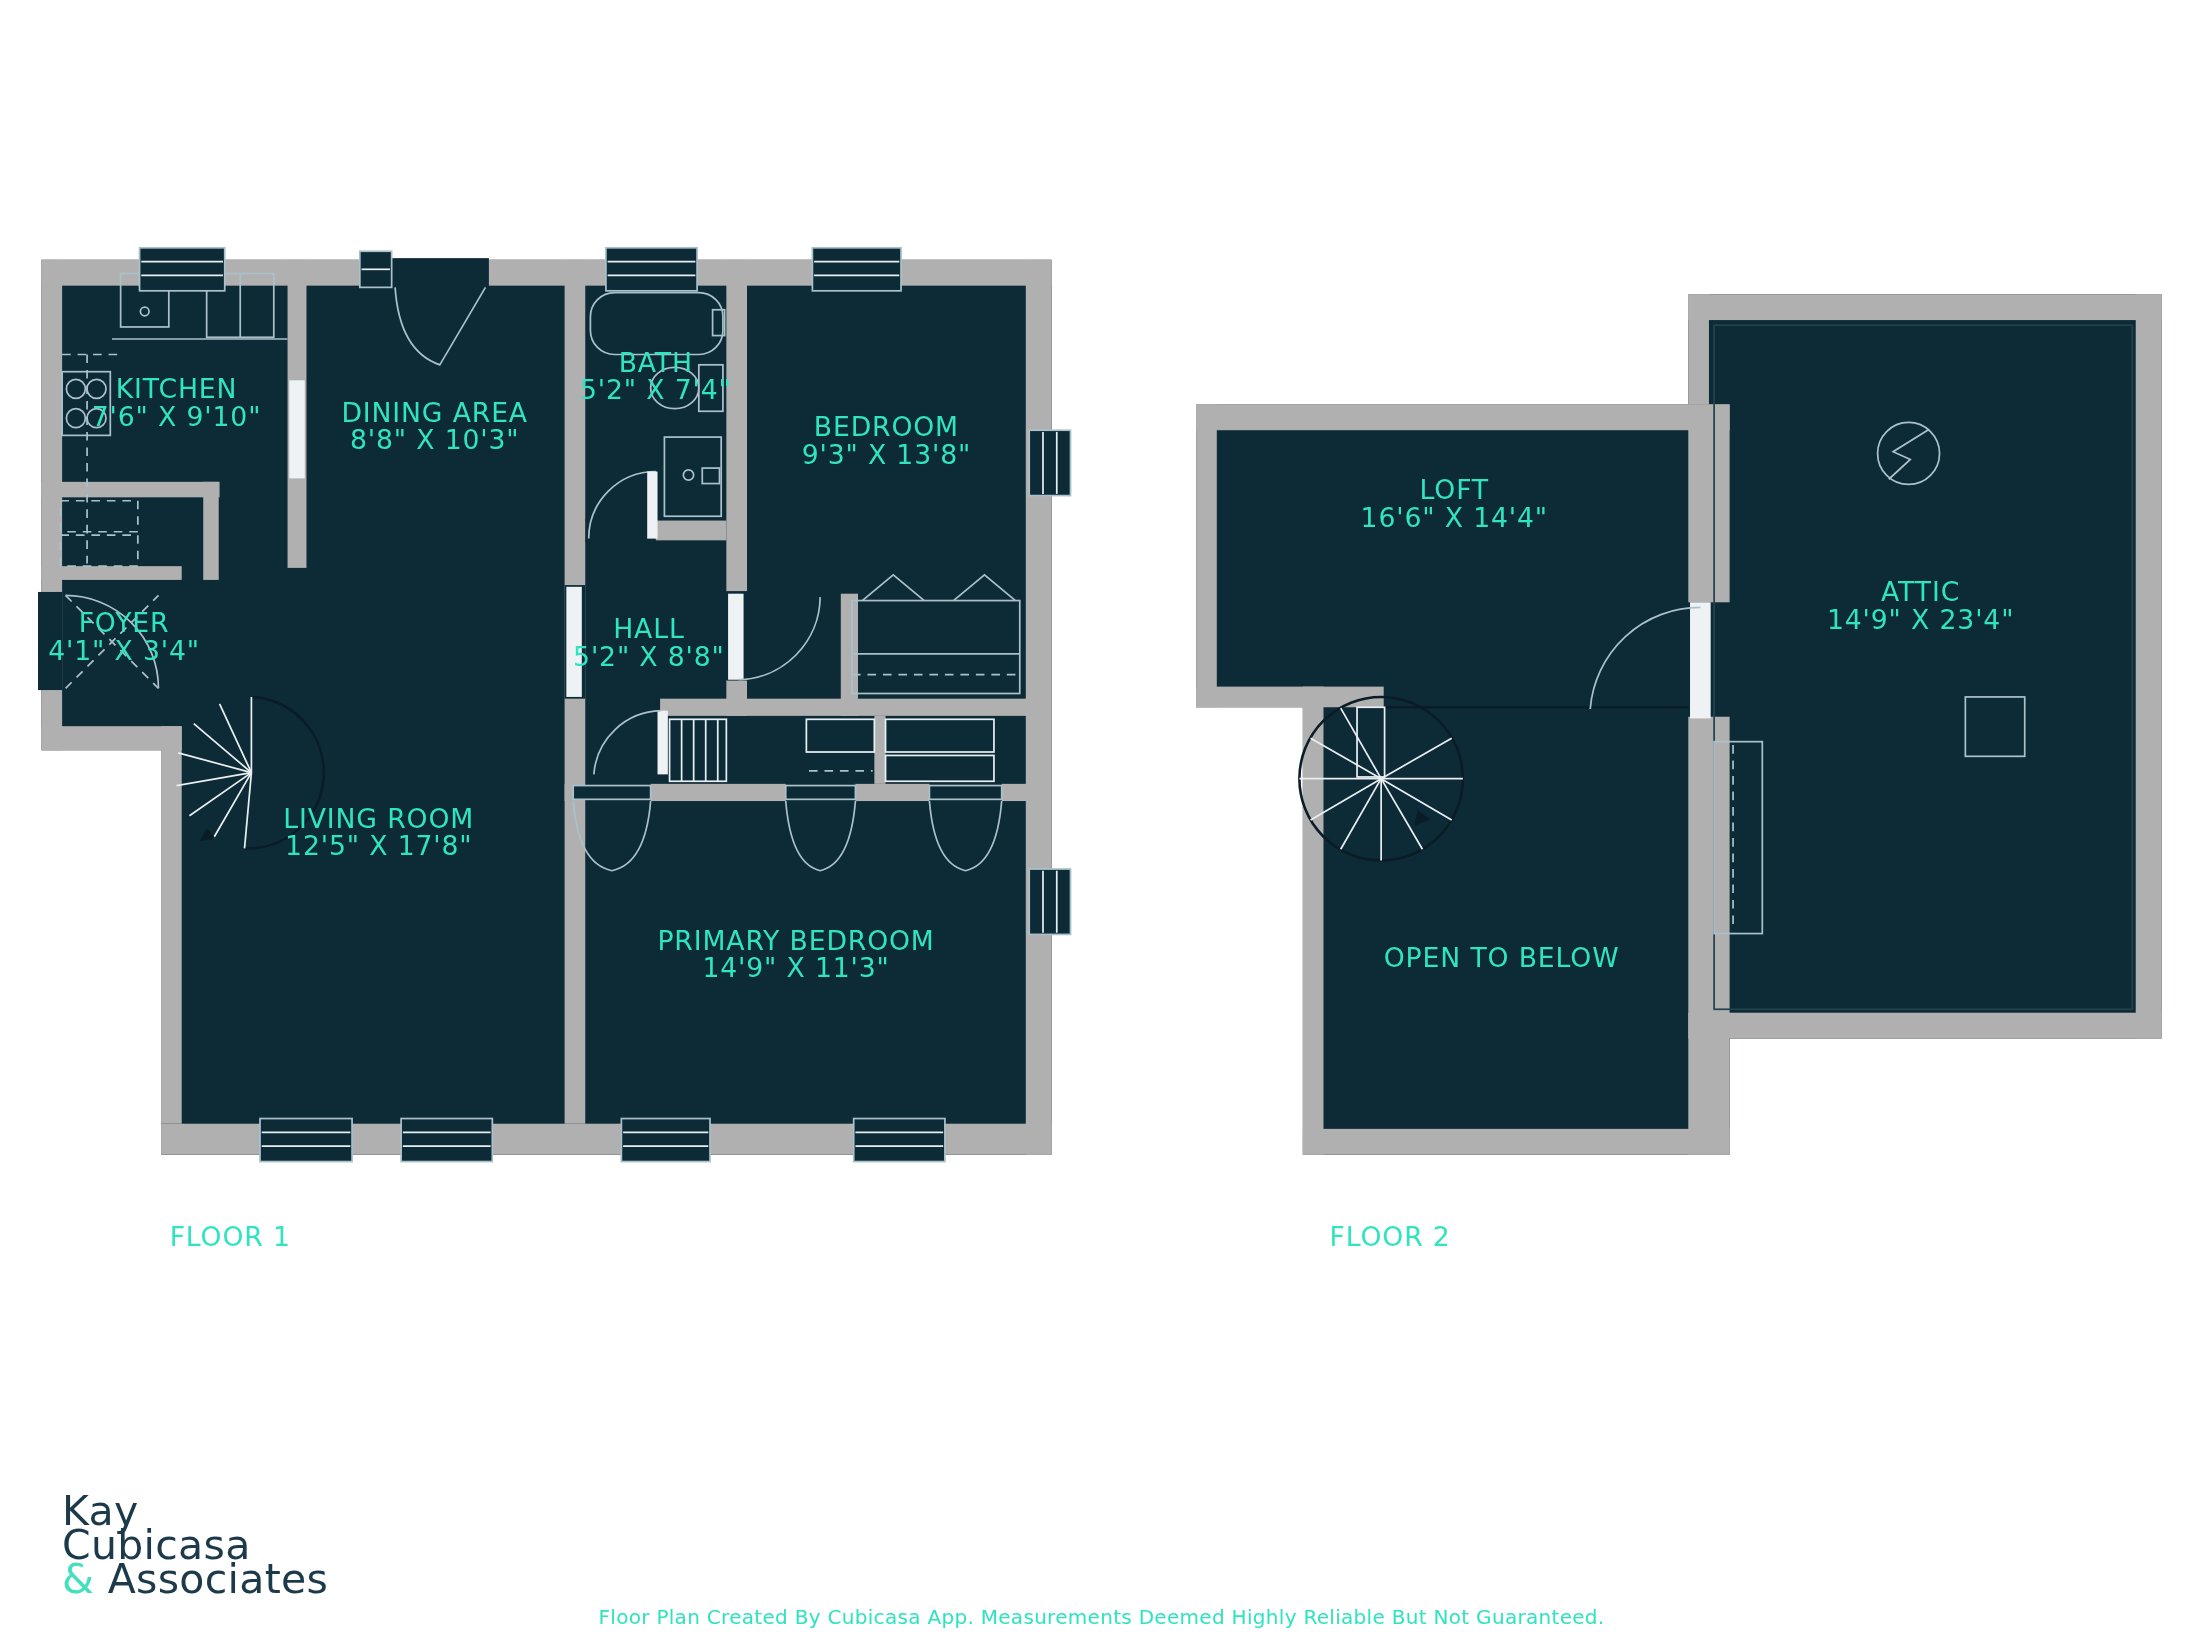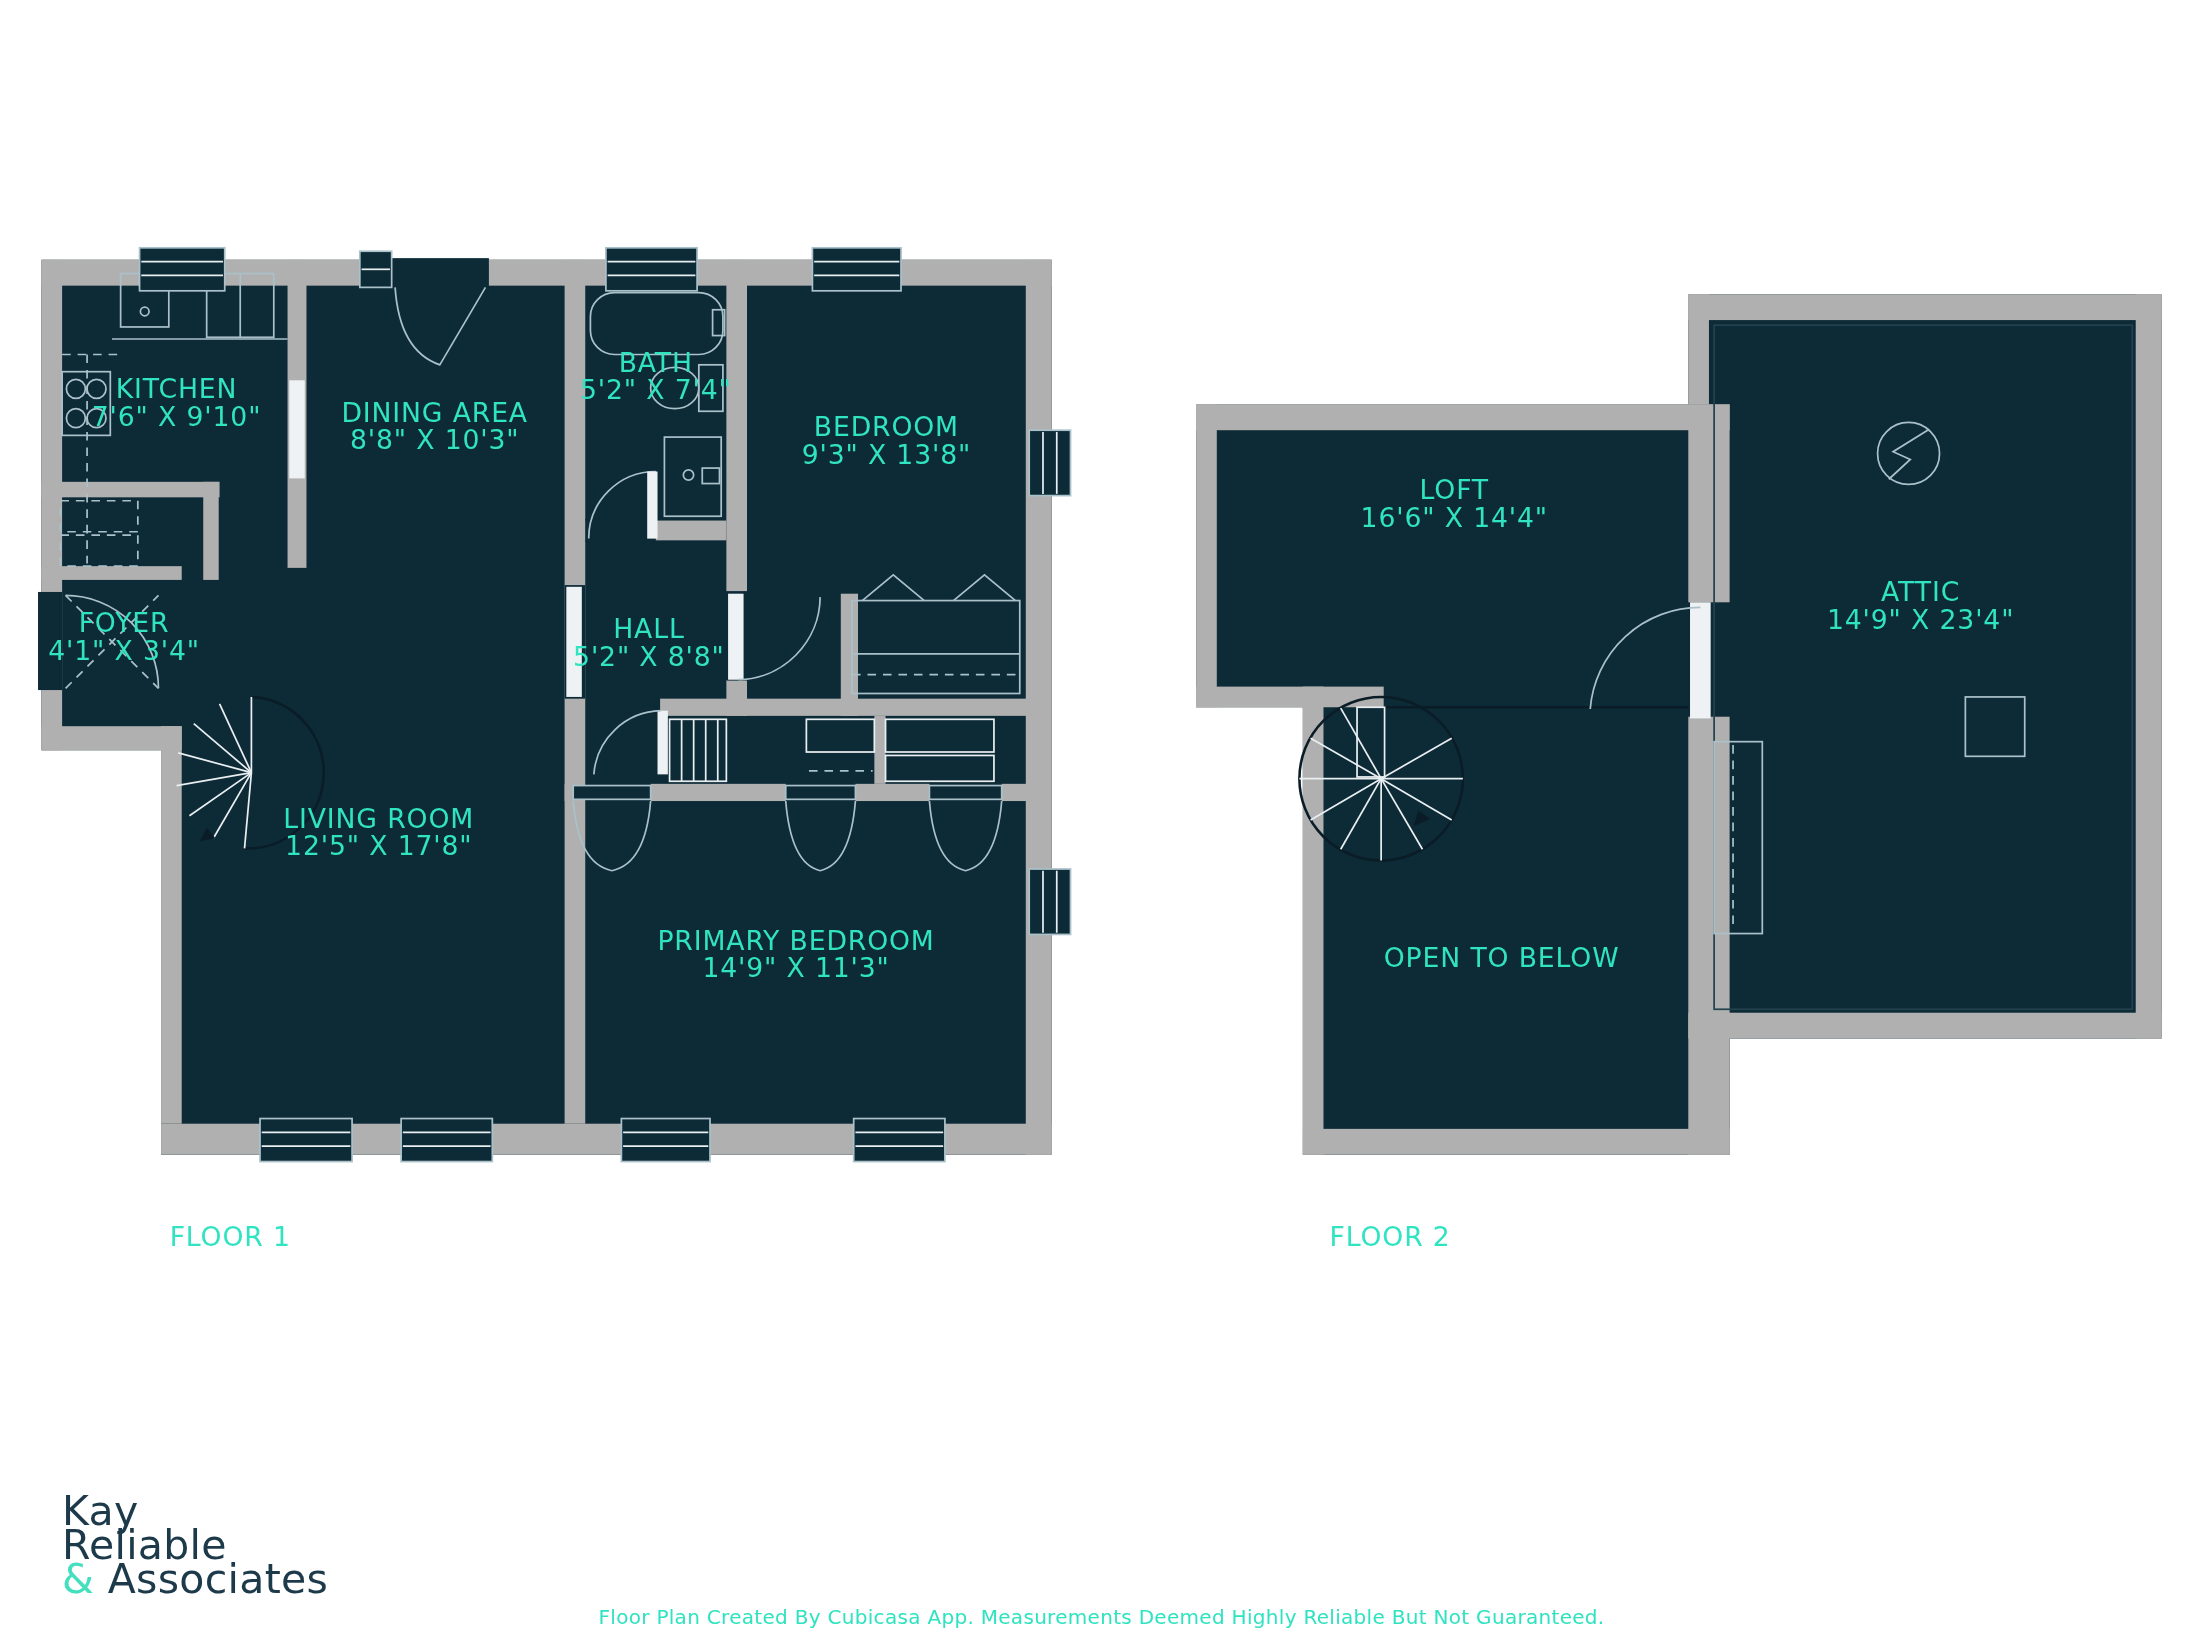--- a/index.html
+++ b/index.html
@@ -259,19 +259,19 @@
       <text class="room-name" x="1745" y="1124">OPEN TO BELOW</text>
     </g>
   </g>
 
   <text class="floor-caption" x="197" y="1448">FLOOR 1</text>
   <text class="floor-caption" x="1545" y="1448">FLOOR 2</text>
 </svg>
 
   <div class="logo">
     <div>Kay</div>
-    <div>Reliable</div>
+    <div>Cubicasa</div>
     <div><span class="amp">&amp;</span> <span>Associates</span></div>
   </div>
 
   <div class="footer">Floor Plan Created By Cubicasa App. Measurements Deemed Highly Reliable But Not Guaranteed.</div>
 </div>
 
 
 </body></html>

